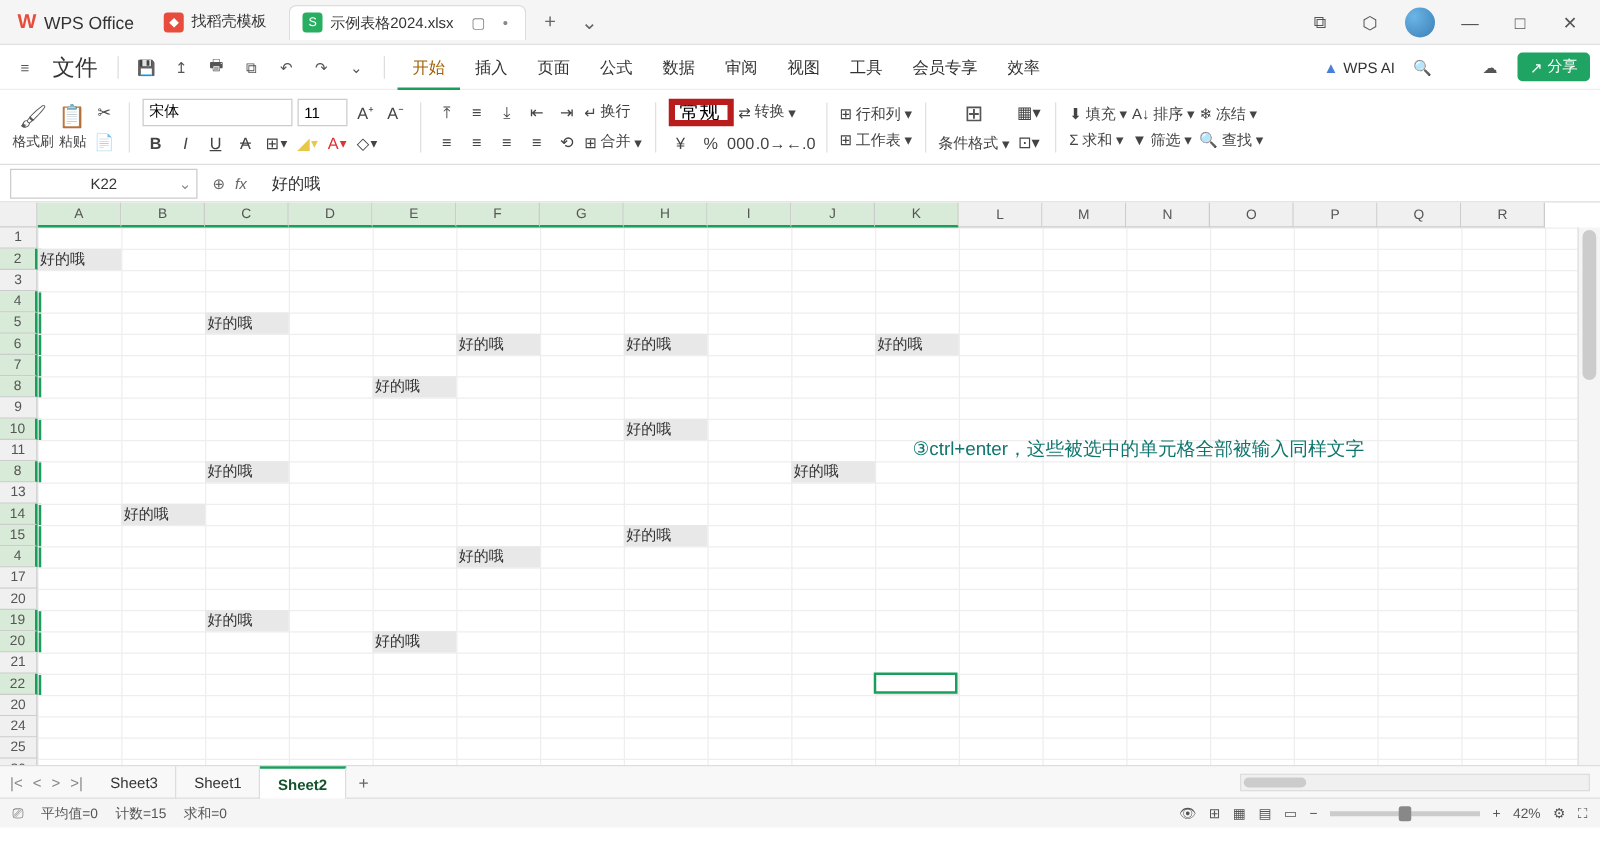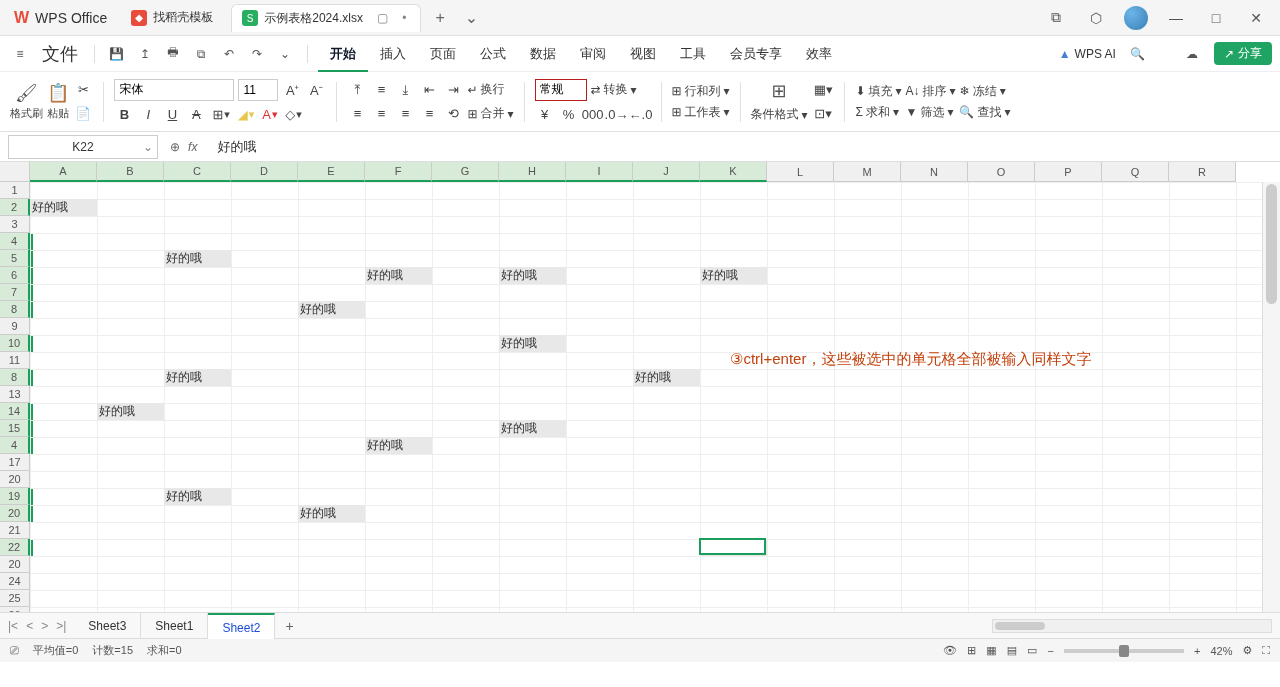--- a/index.html
+++ b/index.html
@@ -19,38 +19,38 @@
 .tab-add { padding: 0 10px; font-size: 16px; color: #666; cursor: pointer; }
 .title-right { margin-left: auto; display: flex; align-items: center; gap: 16px; padding-right: 12px; }
 .win-btn { width: 24px; text-align: center; font-size: 14px; color: #555; cursor: pointer; }
 .avatar-circ { width: 24px; height: 24px; border-radius: 50%; background: radial-gradient(circle at 30% 30%, #6bb5e8, #3a7fb5); }
 
 
 .menubar { height: 36px; display: flex; align-items: center; padding: 0 8px; border-bottom: 1px solid #eee; gap: 4px; }
 .menu-ico { width: 24px; height: 24px; display: inline-flex; align-items: center; justify-content: center; color: #555; cursor: pointer; }
 .menu-sep { width: 1px; height: 18px; background: #ddd; margin: 0 6px; }
 .menu-tab { padding: 0 12px; height: 36px; line-height: 36px; font-size: 13px; cursor: pointer; }
-.menu-tab.active { color: #0f172a; border-bottom: 2px solid #1a9e5c; font-weight: 700; }
+.menu-tab.active { color: #a16207; border-bottom: 2px solid #1a9e5c; font-weight: 400; }
 .menu-right { margin-left: auto; display: flex; align-items: center; gap: 10px; }
 .wps-ai { display: flex; align-items: center; gap: 4px; font-size: 12px; }
 .share-btn { background: #1fa463; color: #fff; padding: 3px 10px; border-radius: 4px; font-size: 12px; display: flex; align-items: center; gap: 4px; cursor: pointer; }
 
 
 .ribbon { height: 60px; display: flex; align-items: center; padding: 0 10px; border-bottom: 1px solid #e0e0e0; gap: 4px; }
 .rib-btn { display: flex; flex-direction: column; align-items: center; gap: 2px; font-size: 11px; cursor: pointer; color: #444; }
 .rib-ico { font-size: 18px; color: #555; }
 .rib-sep { width: 1px; height: 40px; background: #e0e0e0; margin: 0 6px; }
 .font-sel { width: 120px; height: 22px; border: 1px solid #ccc; font-size: 12px; padding: 0 4px; background: #fff; }
 .size-sel { width: 40px; height: 22px; border: 1px solid #ccc; font-size: 12px; padding: 0 4px; background: #fff; }
 .font-row { display: flex; gap: 4px; align-items: center; }
 .mini-btn { width: 20px; height: 20px; display: inline-flex; align-items: center; justify-content: center; cursor: pointer; color: #444; font-size: 13px; }
 .mini-btn.wide { width: auto; padding: 0 2px; gap: 1px; }
 .stack { display: flex; flex-direction: column; gap: 4px; }
 .rib-txt-btn { display: flex; align-items: center; gap: 3px; font-size: 12px; cursor: pointer; color: #444; white-space: nowrap; }
-.fmt-sel { width: 52px; height: 22px; border: 1px solid #b91c1c; font-size: 12px; padding: 0 4px; background: #fff; }
+.fmt-sel { width: 52px; height: 22px; border: 5px solid #b91c1c; font-size: 16px; padding: 0 4px; background: #fff; }
 
 
 .fbar { height: 30px; display: flex; align-items: center; border-bottom: 1px solid #ddd; }
 .name-box { width: 150px; height: 24px; border: 1px solid #ccc; margin-left: 8px; padding: 0 6px; display: flex; align-items: center; justify-content: center; font-size: 12px; position: relative; }
 .name-box .drop { position: absolute; right: 4px; color: #888; }
 .fbar-icons { display: flex; align-items: center; gap: 8px; padding: 0 12px; color: #666; }
 .formula-input { flex: 1; padding: 0 8px; font-size: 13px; }
 
 
 .grid-wrap { position: relative; height: 450px; overflow: hidden; display: flex; }
@@ -61,28 +61,28 @@
 .row-headers { position: absolute; left: 0; top: 20px; width: 30px; z-index: 2; }
 .row-h { width: 30px; height: 17px; background: #f0f0f0; border-right: 1px solid #ccc; border-bottom: 1px solid #ccc; display: flex; align-items: center; justify-content: center; font-size: 11px; color: #555; }
 .row-h.sel { background: #d8ead8; border-right: 2px solid #1a9e5c; }
 .cells { position: absolute; left: 30px; top: 20px; right: 18px; bottom: 0; }
 .vscroll { position: absolute; right: 0; top: 20px; bottom: 0; width: 18px; background: #f5f5f5; border-left: 1px solid #ddd; }
 .vscroll-thumb { position: absolute; top: 2px; left: 3px; right: 3px; height: 120px; background: #ccc; border-radius: 6px; }
 .cell { position: absolute; width: 67px; height: 17px; font-size: 12px; padding: 0 2px; display: flex; align-items: center; overflow: hidden; }
 .cell.filled { background: #e8e8e8; }
 .sel-marker { position: absolute; width: 3px; background: #1a9e5c; left: 0; }
 .active-cell { position: absolute; border: 2px solid #1a9e5c; background: #fff; pointer-events: none; }
-.annot { position: absolute; color: #c2410c; font-size: 15px; white-space: nowrap; }
+.annot { position: absolute; color: #0f766e; font-size: 15px; white-space: nowrap; }
 
 
 .sheetbar { height: 26px; display: flex; align-items: center; border-top: 1px solid #ddd; background: #f8f8f8; }
 .sheet-nav { padding: 0 8px; display: flex; gap: 8px; color: #888; }
 .sheet-nav span { cursor: pointer; }
 .sheet-tab { padding: 0 14px; height: 26px; line-height: 26px; font-size: 12px; cursor: pointer; border-right: 1px solid #ddd; }
-.sheet-tab.active { background: #fff; color: #1d4ed8; border-top: 2px solid #1a9e5c; font-weight: 400; }
+.sheet-tab.active { background: #fff; color: #14532d; border-top: 2px solid #1a9e5c; font-weight: 700; }
 .sheet-add { padding: 0 10px; font-size: 14px; color: #666; cursor: pointer; }
 .hscroll { margin-left: auto; width: 280px; height: 14px; background: #f0f0f0; border: 1px solid #ddd; margin-right: 8px; position: relative; }
 .hscroll-thumb { position: absolute; left: 2px; top: 2px; bottom: 2px; width: 50px; background: #ccc; border-radius: 4px; }
 
 
 .statusbar { height: 24px; display: flex; align-items: center; background: #f5f5f5; border-top: 1px solid #ddd; padding: 0 10px; font-size: 11px; color: #555; gap: 14px; }
 .status-right { margin-left: auto; display: flex; align-items: center; gap: 10px; }
 .zoom-slider { width: 120px; height: 4px; background: #ccc; position: relative; }
 .zoom-slider::after { content: ""; position: absolute; left: 50%; top: -4px; width: 10px; height: 12px; background: #888; border-radius: 2px; transform: translateX(-50%); }
 </style>

